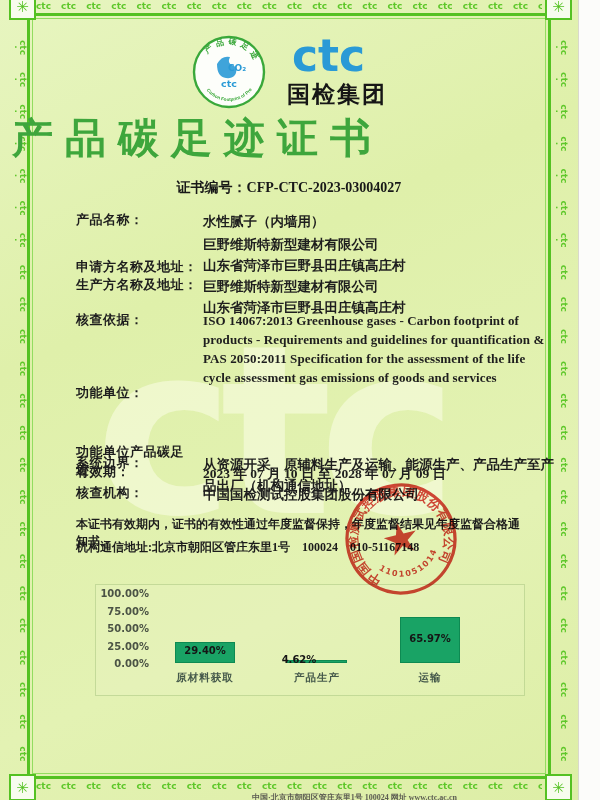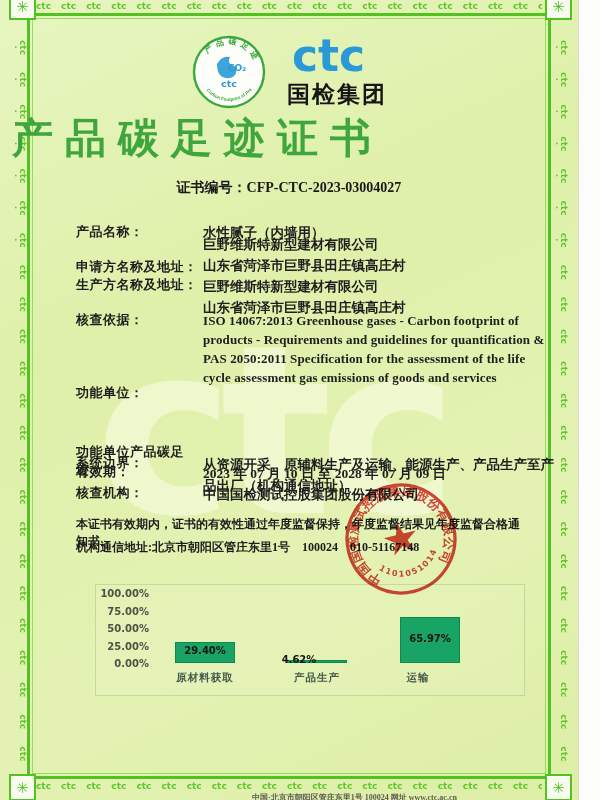--- a/index.html
+++ b/index.html
@@ -47,21 +47,21 @@
     font-size:41px;font-weight:bold;color:#3ea63c;letter-spacing:12px;text-indent:12px;}
   .cert-no{position:absolute;left:0;top:179px;width:578px;text-align:center;z-index:4;
     font-size:14px;font-weight:bold;color:#181818;}
 
   
   .field{position:absolute;left:76px;display:flex;z-index:4;}
   .flabel{width:127px;flex:0 0 127px;font-weight:bold;font-size:13px;color:#1e1e1e;letter-spacing:0.5px;}
   .fvalue{width:352px;font-weight:bold;font-size:13.5px;color:#1e1e1e;}
   .fvalue .vline{line-height:21px;}
   .fvalue.eng .vline{font-family:"Liberation Serif","DejaVu Serif",serif;font-size:13px;line-height:19px;letter-spacing:0.1px;}
-  .r0{top:223px;font-family:Liberation Mono, monospace;} .r1{top:234px;align-items:flex-end;} .r2{top:276px;} .r3{top:311px;}
+  .r0{top:211px;} .r1{top:234px;align-items:flex-end;} .r2{top:276px;} .r3{top:311px;}
   .r4{top:384px;} .r5{top:406px;margin-top:48px;} .r6{top:443px;} .r7{top:463px;} .r8{top:484px;}
   .pre{white-space:pre-wrap;}
 
   
   .note-line{position:absolute;left:76px;width:452px;z-index:4;
     font-weight:bold;font-size:12px;color:#1c1c1c;white-space:pre-wrap;}
   .note1{top:516px;} .note2{top:539px;}
 
   
   .chart{position:absolute;left:95px;top:584px;width:428px;height:110px;z-index:3;
@@ -184,21 +184,21 @@
         <div class="ytick" style="top: 55.5px;">25.00%</div>
         <div class="ytick" style="top: 73px;">0.00%</div>
         <div class="bar" style="left: 79px; top: 57.42px; height: 20.58px; background: rgb(25, 163, 101);"></div>
         <div class="blabel" style="left: 78px; top: 60.42px;">29.40%</div>
         <div class="cat" style="left: 67px;">原材料获取</div>
         <div class="bar" style="left: 191px; top: 74.766px; height: 3.234px; background: rgb(25, 163, 101);"></div>
         <div class="blabel" style="left: 172px; top: 68.766px;">4.62%</div>
         <div class="cat" style="left: 179px;">产品生产</div>
         <div class="bar" style="left: 304px; top: 31.821px; height: 46.179px; background: rgb(25, 163, 101);"></div>
         <div class="blabel" style="left: 303px; top: 47.821px;">65.97%</div>
-        <div class="cat" style="left: 280px;">运输</div>
+        <div class="cat" style="left: 292px;">运输</div>
       </div>
 
     <svg class="seal" width="116" height="116" viewBox="0 0 114 114">
       <circle cx="57" cy="57" r="53" fill="none" stroke="#d7342b" stroke-width="3.2"></circle>
       <path id="sealArc" d="M 29.4 89.9 A 43 43 0 1 1 84.6 89.9" fill="none"></path>
       <text font-size="12.5" font-weight="bold" fill="#d7342b" font-family="Liberation Serif, serif">
         <textPath href="#sealArc" textLength="206" lengthAdjust="spacing">中国国检测试控股集团股份有限公司</textPath>
       </text>
       <text x="57" y="71" font-size="42" text-anchor="middle" fill="#d7342b">★</text>
       <path id="sealNum" d="M 25 75.5 A 37 37 0 0 0 89 75.5" fill="none"></path>

